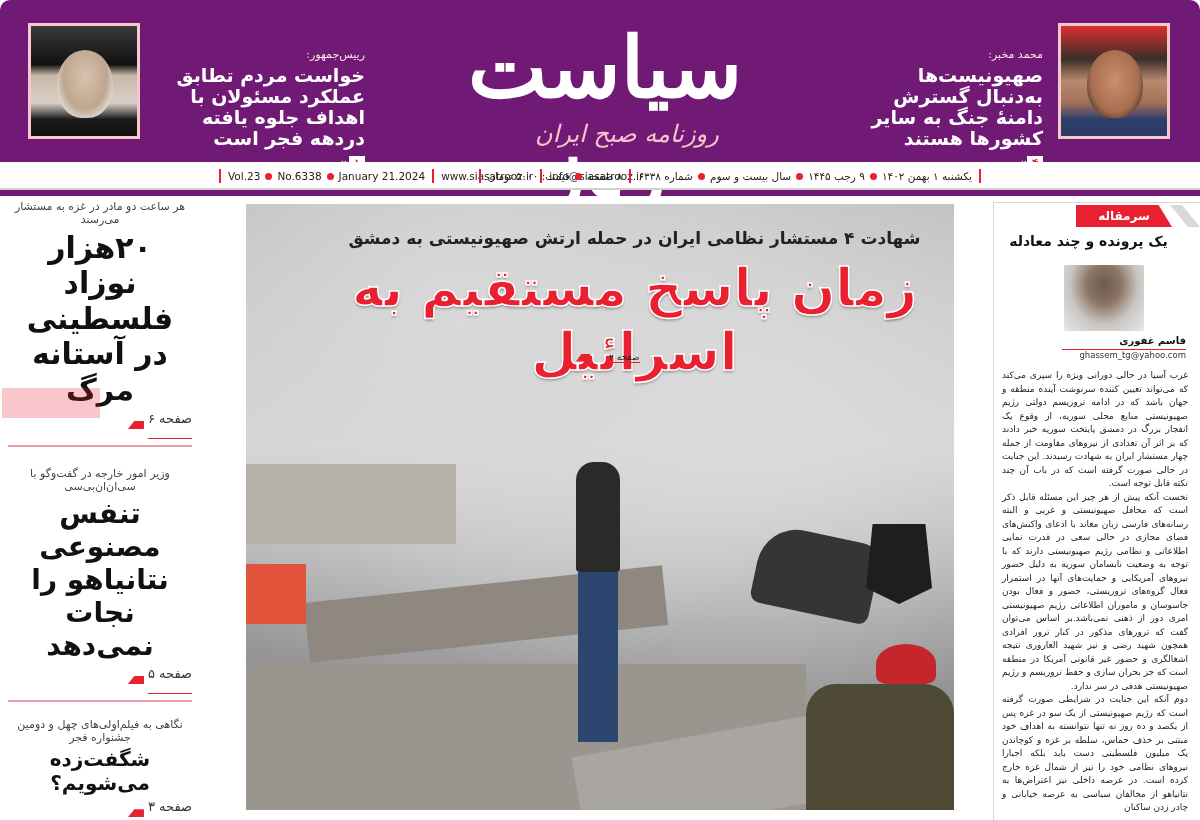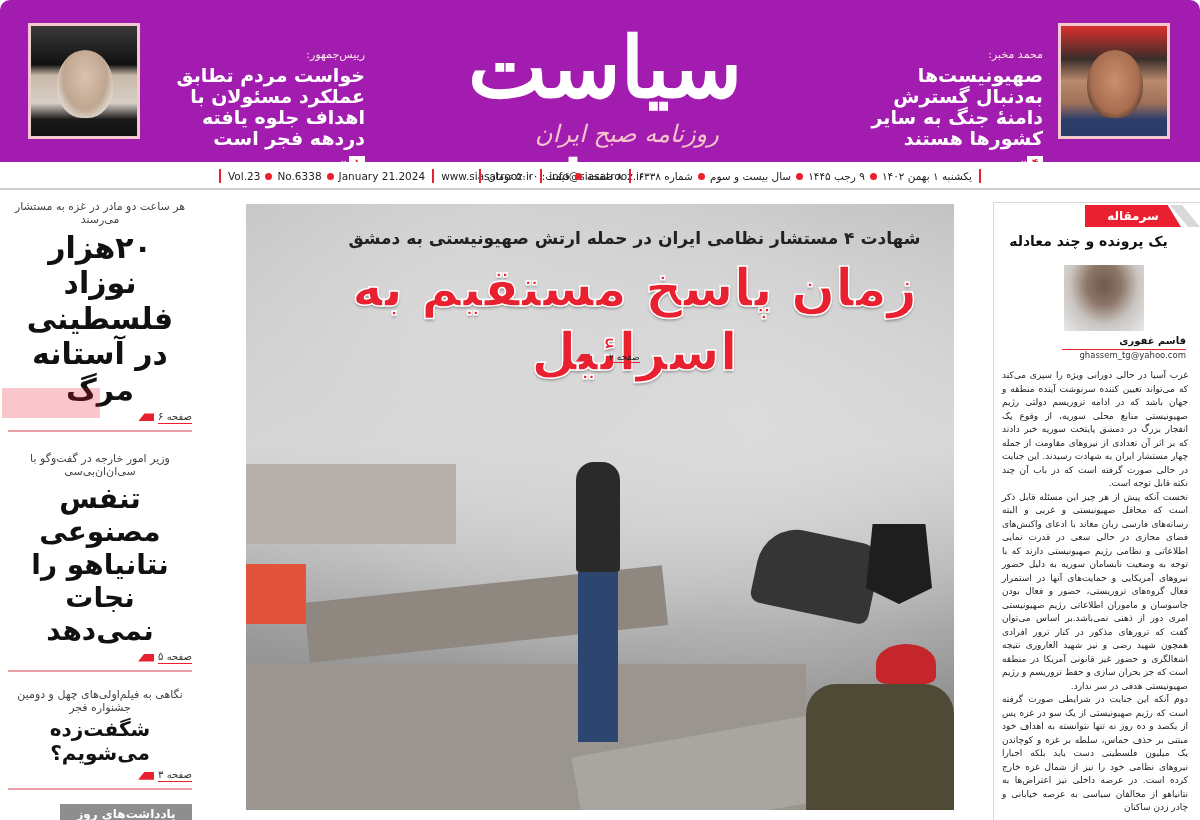--- a/index.html
+++ b/index.html
@@ -1,20 +1,20 @@
 <!DOCTYPE html>
 <html><head>
 <meta charset="utf-8">
 <style>
   * { box-sizing: border-box; margin: 0; padding: 0; }
   html, body { width: 1200px; height: 820px; overflow: hidden; background: #ffffff; }
   body { font-family: "DejaVu Sans", sans-serif; color: #111; position: relative; }
 
   
-  .masthead { position: absolute; left: 0; top: 0; width: 1200px; height: 162px; background: #a21caf; border-radius: 10px 10px 0 0; }
+  .masthead { position: absolute; left: 0; top: 0; width: 1200px; height: 196px; background: #701a75; border-radius: 10px 10px 0 0; }
   .mast-photo { position: absolute; top: 23px; width: 112px; height: 116px; border: 3px solid #f4c8cc; overflow: hidden; }
   .mast-photo.left { left: 28px; background: linear-gradient(180deg,#3a3a3a 0%,#111 35%,#c9b8a8 45%,#d8cfc8 70%,#1a1a1a 85%,#111 100%); }
   .mast-photo.right { left: 1058px; background: linear-gradient(180deg,#d9302e 0%,#3a2e2a 30%,#b98a6e 50%,#a07058 70%,#2e3e6a 85%,#2a3a66 100%); }
   .photo-face { position: absolute; left: 26px; top: 24px; width: 56px; height: 68px; border-radius: 50% 50% 45% 45%; }
   .mast-photo.left .photo-face { background: radial-gradient(ellipse at 50% 40%, #d9c2ae 0%, #bfa690 55%, #e6e2dc 80%); }
   .mast-photo.right .photo-face { background: radial-gradient(ellipse at 50% 45%, #c8906e 0%, #a86d50 60%, #2c2622 90%); }
 
   .mast-block { position: absolute; top: 48px; color: #fff; direction: rtl; text-align: right; }
   .mast-block.left { left: 150px; width: 215px; }
   .mast-block.right { left: 845px; width: 198px; }
@@ -36,21 +36,21 @@
   .sep { display: inline-block; width: 2px; height: 14px; background: #e8202f; margin: 0 7px; }
   .dot { display: inline-block; width: 7px; height: 7px; border-radius: 50%; background: #e8202f; margin: 0 5px; }
 
   
   .leftcol { position: absolute; left: 0; top: 192px; width: 200px; height: 628px; direction: rtl; }
   .story { position: relative; text-align: center; padding: 0 8px; }
   .story-kicker { font-size: 11px; color: #444; margin-bottom: 4px; }
   .story-headline { font-weight: 900; color: #111; line-height: 1.18; }
   .pagetag { display: flex; align-items: center; justify-content: flex-end; direction: ltr; gap: 4px; margin-top: 4px; padding-left: 6px; }
   .pagetag .flag { width: 16px; height: 8px; background: #e8202f; clip-path: polygon(0 100%, 40% 0, 100% 0, 100% 100%); }
-  .pagetag .ref { font-size: 10px; color: #333; border-bottom: 1px solid #e8202f; padding-bottom: 1px; direction: rtl; }
+  .pagetag .ref { font-size: 13px; color: #333; border-bottom: 1px solid #e8202f; padding-bottom: 12px; direction: rtl; }
   .divider { height: 2px; background: #e8a0a6; margin: 6px 8px 0; }
   .section-head { position: relative; height: 22px; margin: 14px 8px 8px; }
   .section-head .bar { position: absolute; right: 0; top: 0; width: 132px; height: 20px; background: #8e8e8e; color: #fff; font-size: 12px; font-weight: bold; text-align: center; line-height: 20px; }
   .section-head .wedge { position: absolute; left: 50px; top: 0; width: 24px; height: 20px; background: #e8202f; clip-path: polygon(0 100%, 60% 0, 100% 0, 40% 100%); }
   .watermark { position: absolute; left: 2px; top: 196px; width: 98px; height: 30px; background: rgba(232,32,47,0.25); }
 
   
   .center { position: absolute; left: 246px; top: 204px; width: 708px; height: 606px; overflow: hidden; background: #c9c9c9; }
   .scene { position: absolute; inset: 0; background:
       radial-gradient(ellipse at 30% 20%, #d9d9d9 0%, transparent 55%),
@@ -60,21 +60,21 @@
   .person { position: absolute; }
   .center-overlay { position: absolute; left: 0; top: 0; width: 777px; height: 170px; direction: rtl; text-align: center; }
   .center-kicker { margin-top: 24px; font-size: 17px; font-weight: bold; color: #222; }
   .center-headline { margin-top: 8px; font-size: 52px; font-weight: 900; color: #e8202f; -webkit-text-stroke: 1.5px #fff; line-height: 64px; text-shadow: 0 2px 3px rgba(0,0,0,0.35); }
   .center-pagetag { position: absolute; left: 330px; top: 148px; display: flex; align-items: center; gap: 19px; direction: ltr; }
   .center-pagetag .flag { width: 14px; height: 8px; background: #e8202f; clip-path: polygon(0 100%, 40% 0, 100% 0, 100% 100%); }
   .center-pagetag .ref { font-size: 9px; color: #222; border-bottom: 1px solid #e8202f; direction: rtl; }
 
   
   .rightcol { position: absolute; left: 993px; top: 202px; width: 207px; height: 618px; border: 1px solid #d8d8d8; border-right: none; border-bottom: none; direction: rtl; }
-  .editorial-tab { position: absolute; right: 19px; top: 2px; width: 96px; height: 22px; background: #e8202f; color: #fff; font-size: 12px; font-weight: bold; line-height: 22px; text-align: center; clip-path: polygon(0 0, 86% 0, 100% 100%, 0 100%); }
+  .editorial-tab { position: absolute; right: 28px; top: 2px; width: 96px; height: 22px; background: #e8202f; color: #fff; font-size: 12px; font-weight: bold; line-height: 22px; text-align: center; clip-path: polygon(0 0, 86% 0, 100% 100%, 0 100%); }
   .editorial-tab-shade { position: absolute; right: 0; top: 2px; width: 30px; height: 22px; background: #d8d8d8; clip-path: polygon(0 0, 40% 0, 100% 100%, 60% 100%); }
   .editorial-title { position: absolute; top: 30px; right: 8px; width: 207px; text-align: center; font-size: 14px; font-weight: bold; color: #111; }
   .author-photo { position: absolute; top: 62px; left: 70px; width: 80px; height: 66px; background: radial-gradient(ellipse at 50% 30%, #6b5a4e 0%, #8c7566 30%, #c9c4c0 60%, #e9e9e9 100%); }
   .author-name { position: absolute; top: 132px; right: 14px; font-size: 10px; font-weight: bold; color: #111; }
   .author-line { position: absolute; top: 146px; left: 68px; width: 124px; height: 1px; background: #e8202f; }
   .author-email { position: absolute; top: 147px; right: 14px; font-size: 8.5px; color: #333; direction: ltr; }
   .editorial-body { position: absolute; top: 166px; right: 12px; width: 186px; font-size: 9px; line-height: 13.5px; color: #222; text-align: justify; }
   .editorial-body p { margin-bottom: 0; }
 </style>
 </head>

